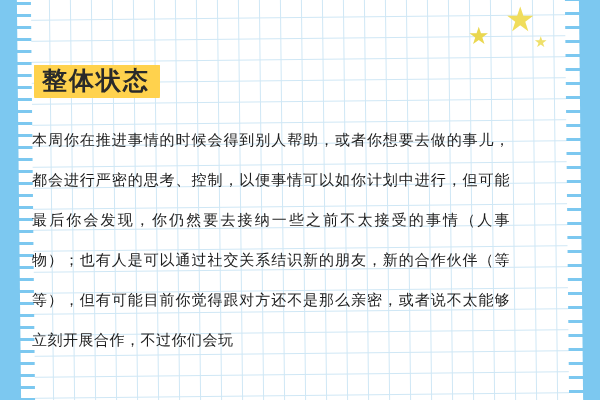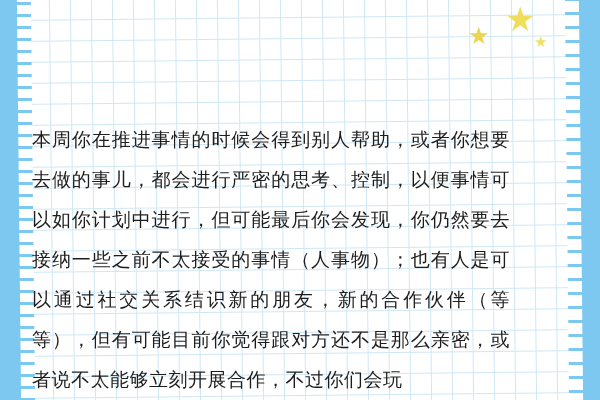--- a/index.html
+++ b/index.html
@@ -86,21 +86,21 @@
        #ffd24d 96%,
        rgba(255,255,255,0) 96%);
     padding: 2px 10px 3px 8px;
     border-radius: 4px;
   }
   .body-text {
     position: absolute;
     left: 32px;
     top: 120px;
     width: 478px;
-    font-size: 19px;
+    font-size: 15px;
     line-height: 40px;
     color: #1d1d1d;
     letter-spacing: 0.5px;
     text-align: justify;
     font-weight: 500;
   }
   
   .star {
     position: absolute;
     color: #e8d24a;
@@ -121,16 +121,17 @@
 <div class="canvas">
 
   <div class="paper">
     <div class="paper-inner"></div>
   </div>
 
   <span class="star s1 star-outline">★</span>
   <span class="star s2 star-outline">★</span>
   <span class="star s3 star-outline">★</span>
 
+  <div class="title">整体状态</div>
 
   <div class="body-text">本周你在推进事情的时候会得到别人帮助，或者你想要去做的事儿，都会进行严密的思考、控制，以便事情可以如你计划中进行，但可能最后你会发现，你仍然要去接纳一些之前不太接受的事情（人事物）；也有人是可以通过社交关系结识新的朋友，新的合作伙伴（等等），但有可能目前你觉得跟对方还不是那么亲密，或者说不太能够立刻开展合作，不过你们会玩</div>
 
 </div>
 
 </body></html>

